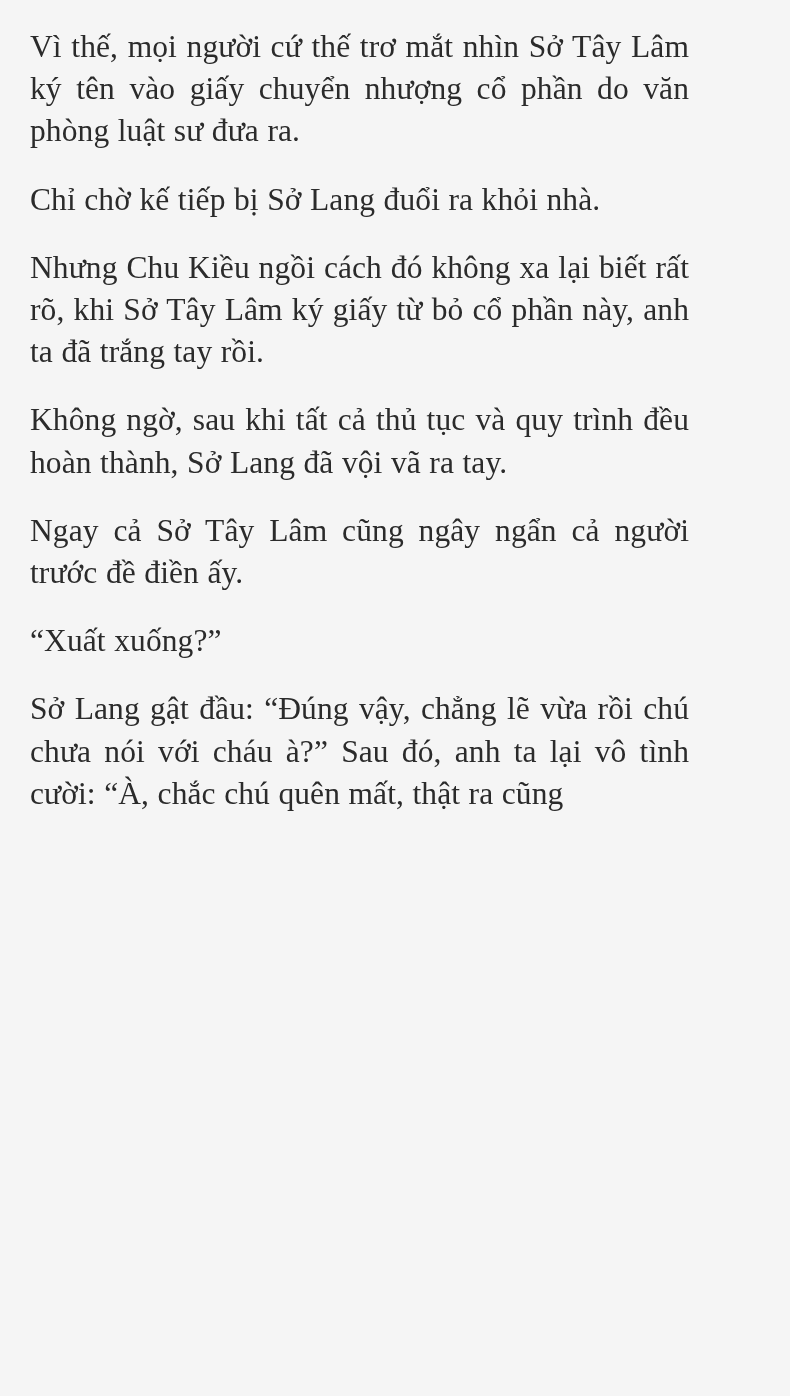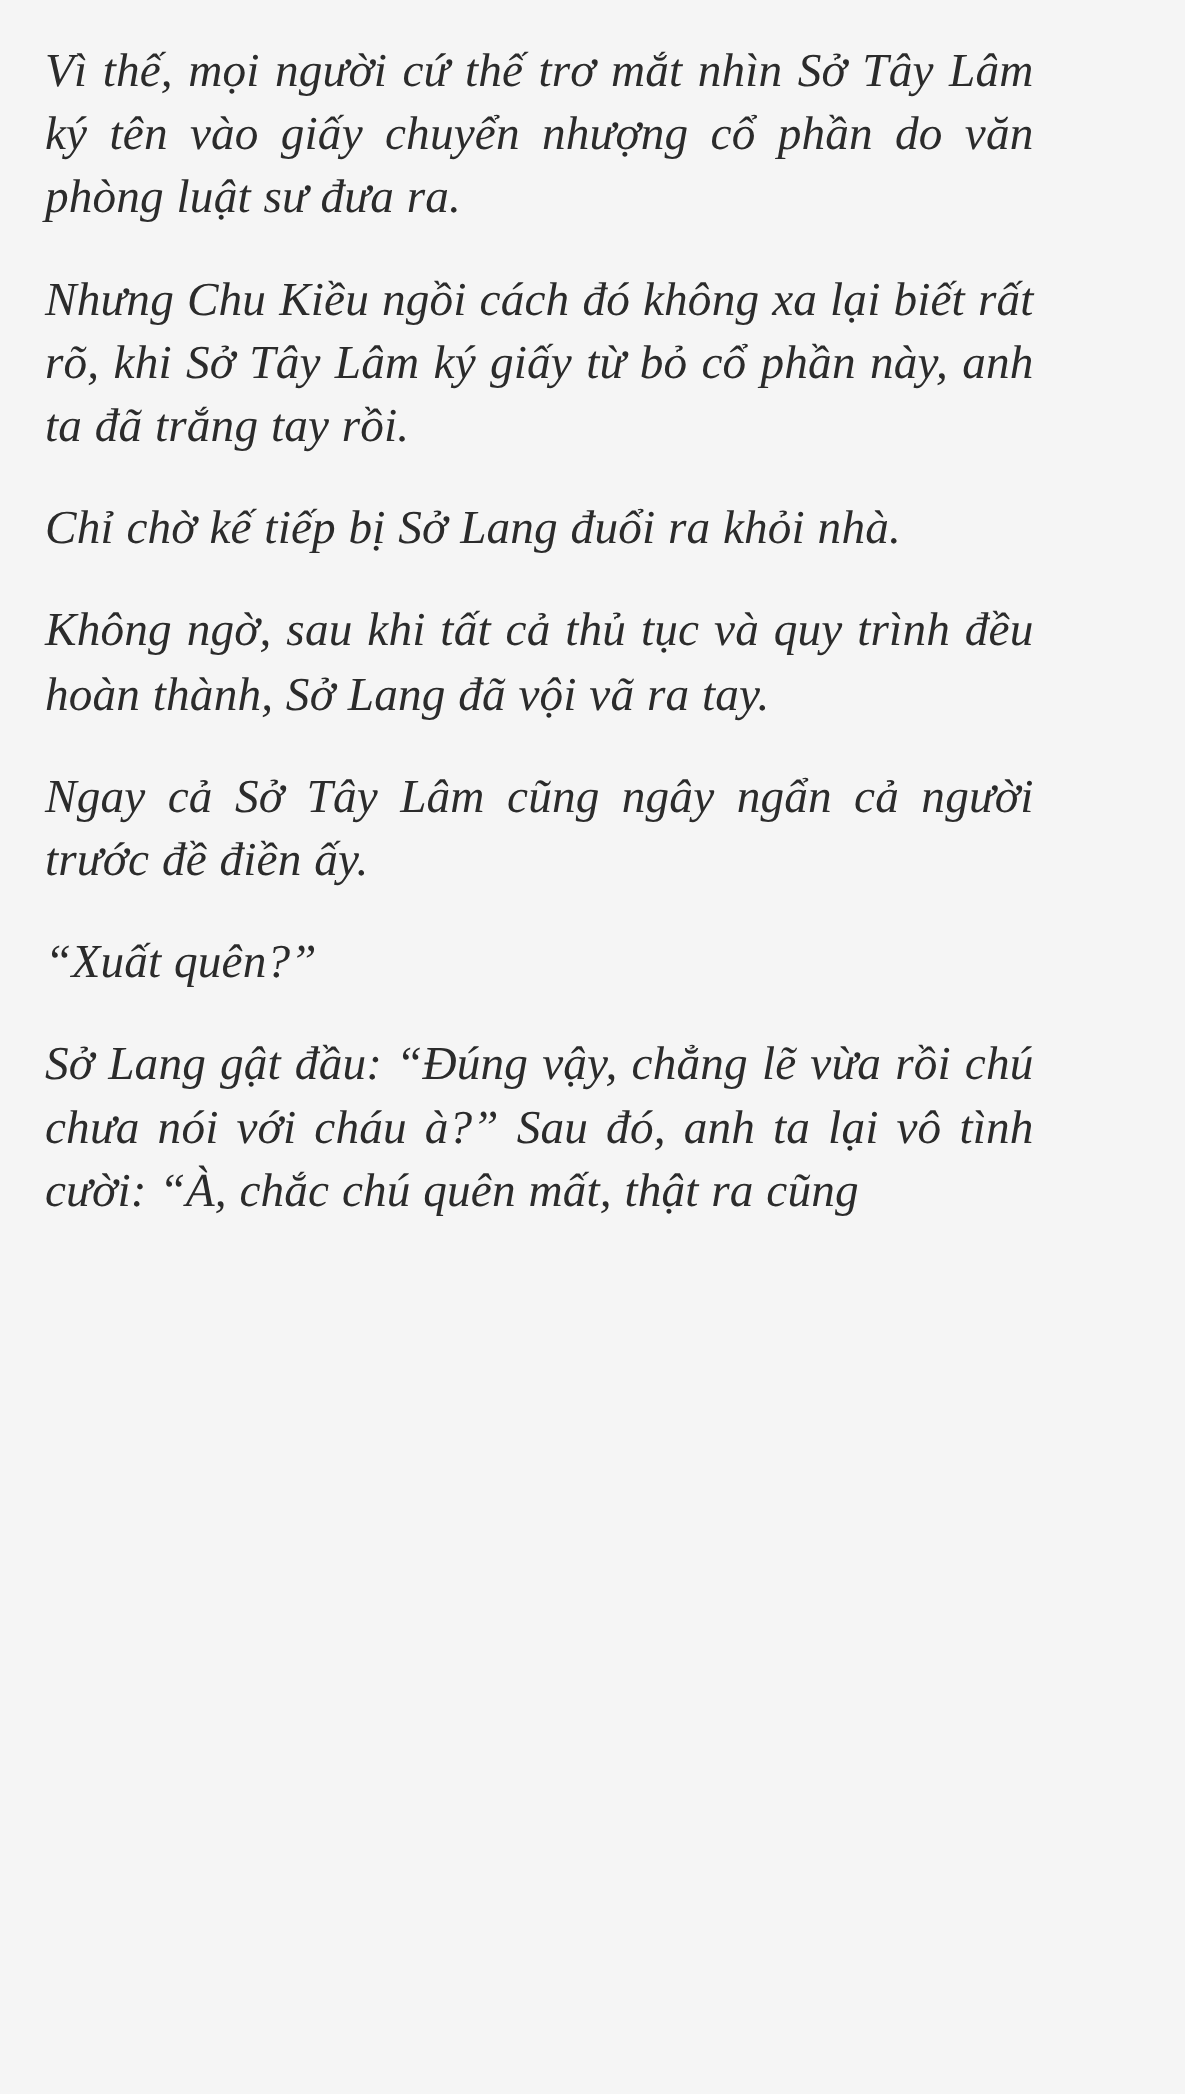--- a/index.html
+++ b/index.html
@@ -11,21 +11,20 @@
     width: 790px;
     min-height: 1396px;
     font-family: "Liberation Serif", "DejaVu Serif", serif;
   }
   .reader {
     box-sizing: border-box;
     width: 719px;
     min-height: 1396px;
     background: #f5f5f5;
     padding: 26px 30px 10px 30px;
-    font-style: italic;
   }
   .para {
     color: #2b2b2b;
     font-size: 31.5px;
     line-height: 1.34;
     margin: 0 0 26px 0;
     text-align: justify;
     text-justify: inter-word;
     letter-spacing: 0.1px;
     word-spacing: 0.5px;
@@ -33,19 +32,19 @@
   .para:last-child {
     margin-bottom: 0;
     margin-top: 19px;
   }
 </style>
 </head>
 <body>
 
 <div class="reader">
   <p class="para">Vì thế, mọi người cứ thế trơ mắt nhìn Sở Tây Lâm ký tên vào giấy chuyển nhượng cổ phần do văn phòng luật sư đưa ra.</p>
+  <p class="para">Chỉ chờ kế tiếp bị Sở Lang đuổi ra khỏi nhà.</p>
   <p class="para">Nhưng Chu Kiều ngồi cách đó không xa lại biết rất rõ, khi Sở Tây Lâm ký giấy từ bỏ cổ phần này, anh ta đã trắng tay rồi.</p>
-  <p class="para">Chỉ chờ kế tiếp bị Sở Lang đuổi ra khỏi nhà.</p>
   <p class="para">Không ngờ, sau khi tất cả thủ tục và quy trình đều hoàn thành, Sở Lang đã vội vã ra tay.</p>
   <p class="para">Ngay cả Sở Tây Lâm cũng ngây ngẩn cả người trước đề điền ấy.</p>
-  <p class="para">“Xuất quên?”</p>
+  <p class="para">“Xuất xuống?”</p>
   <p class="para">Sở Lang gật đầu: “Đúng vậy, chẳng lẽ vừa rồi chú chưa nói với cháu à?” Sau đó, anh ta lại vô tình cười: “À, chắc chú quên mất, thật ra cũng</p>
 </div>
 
 </body></html>

